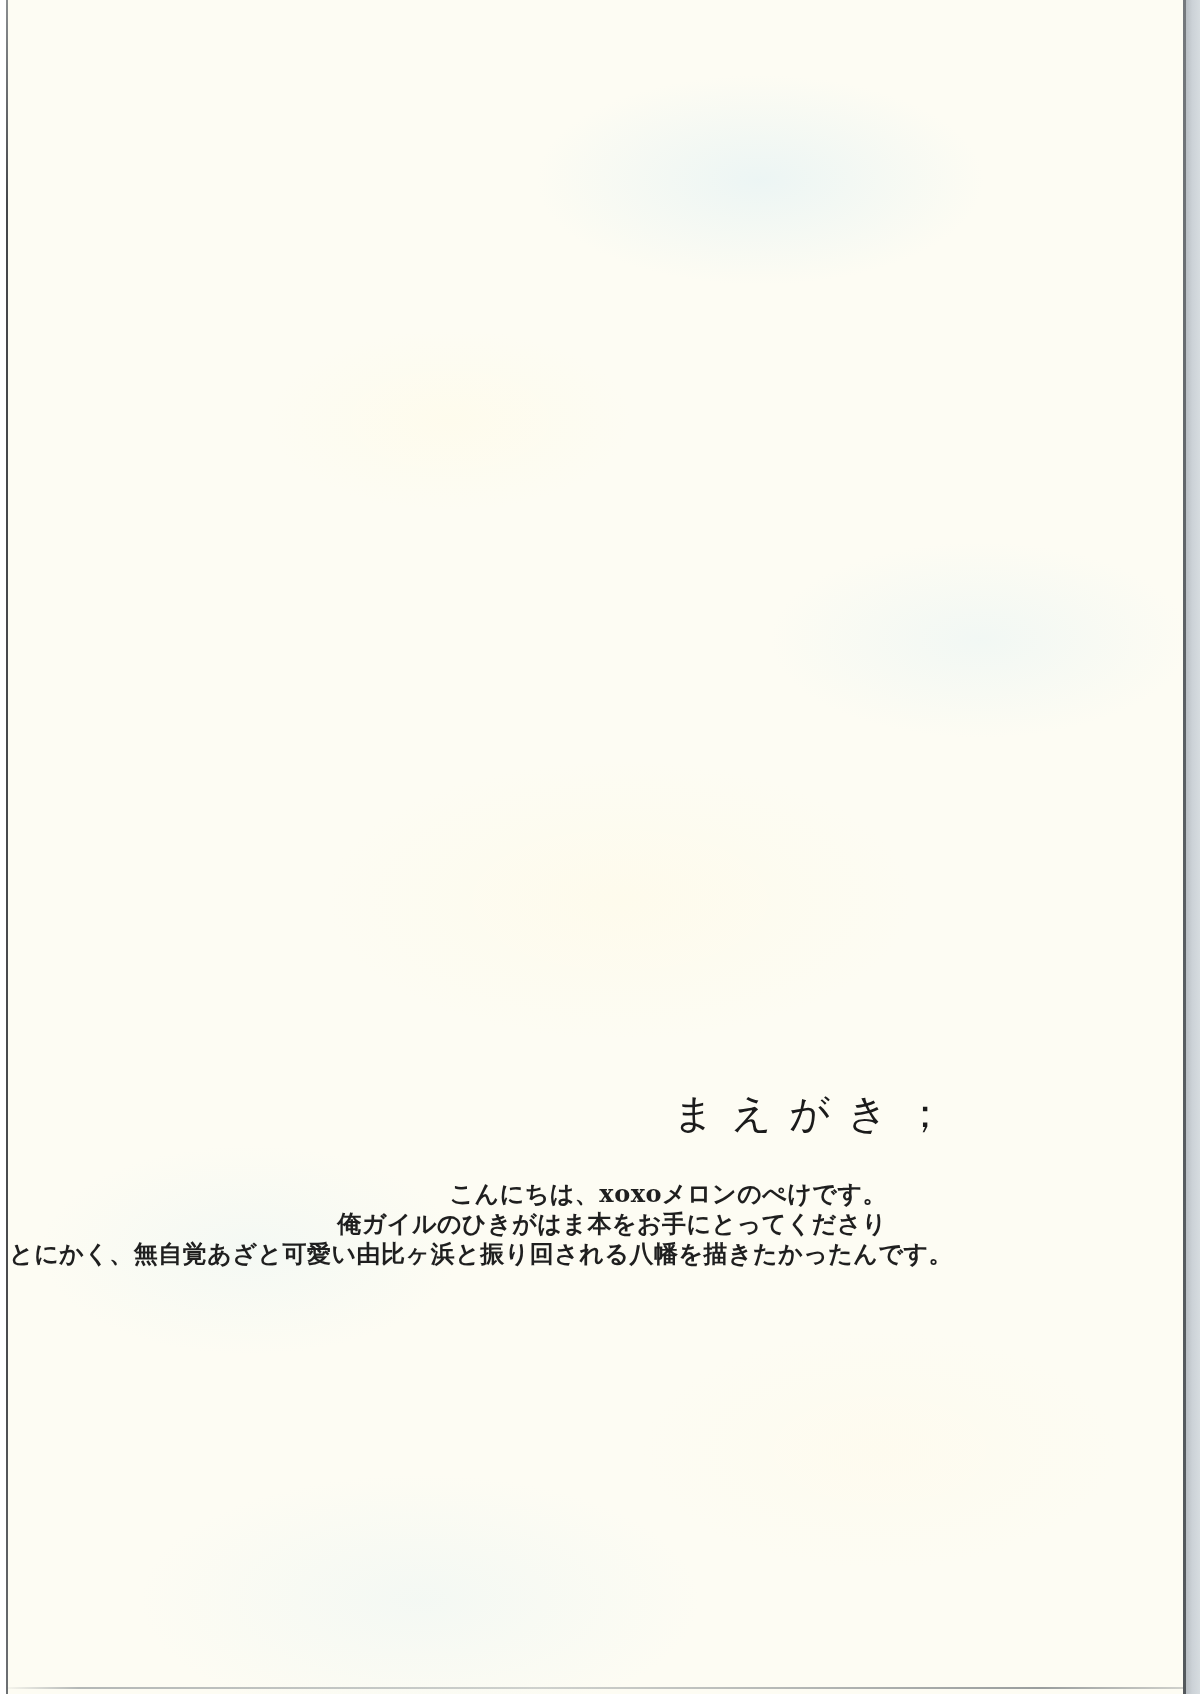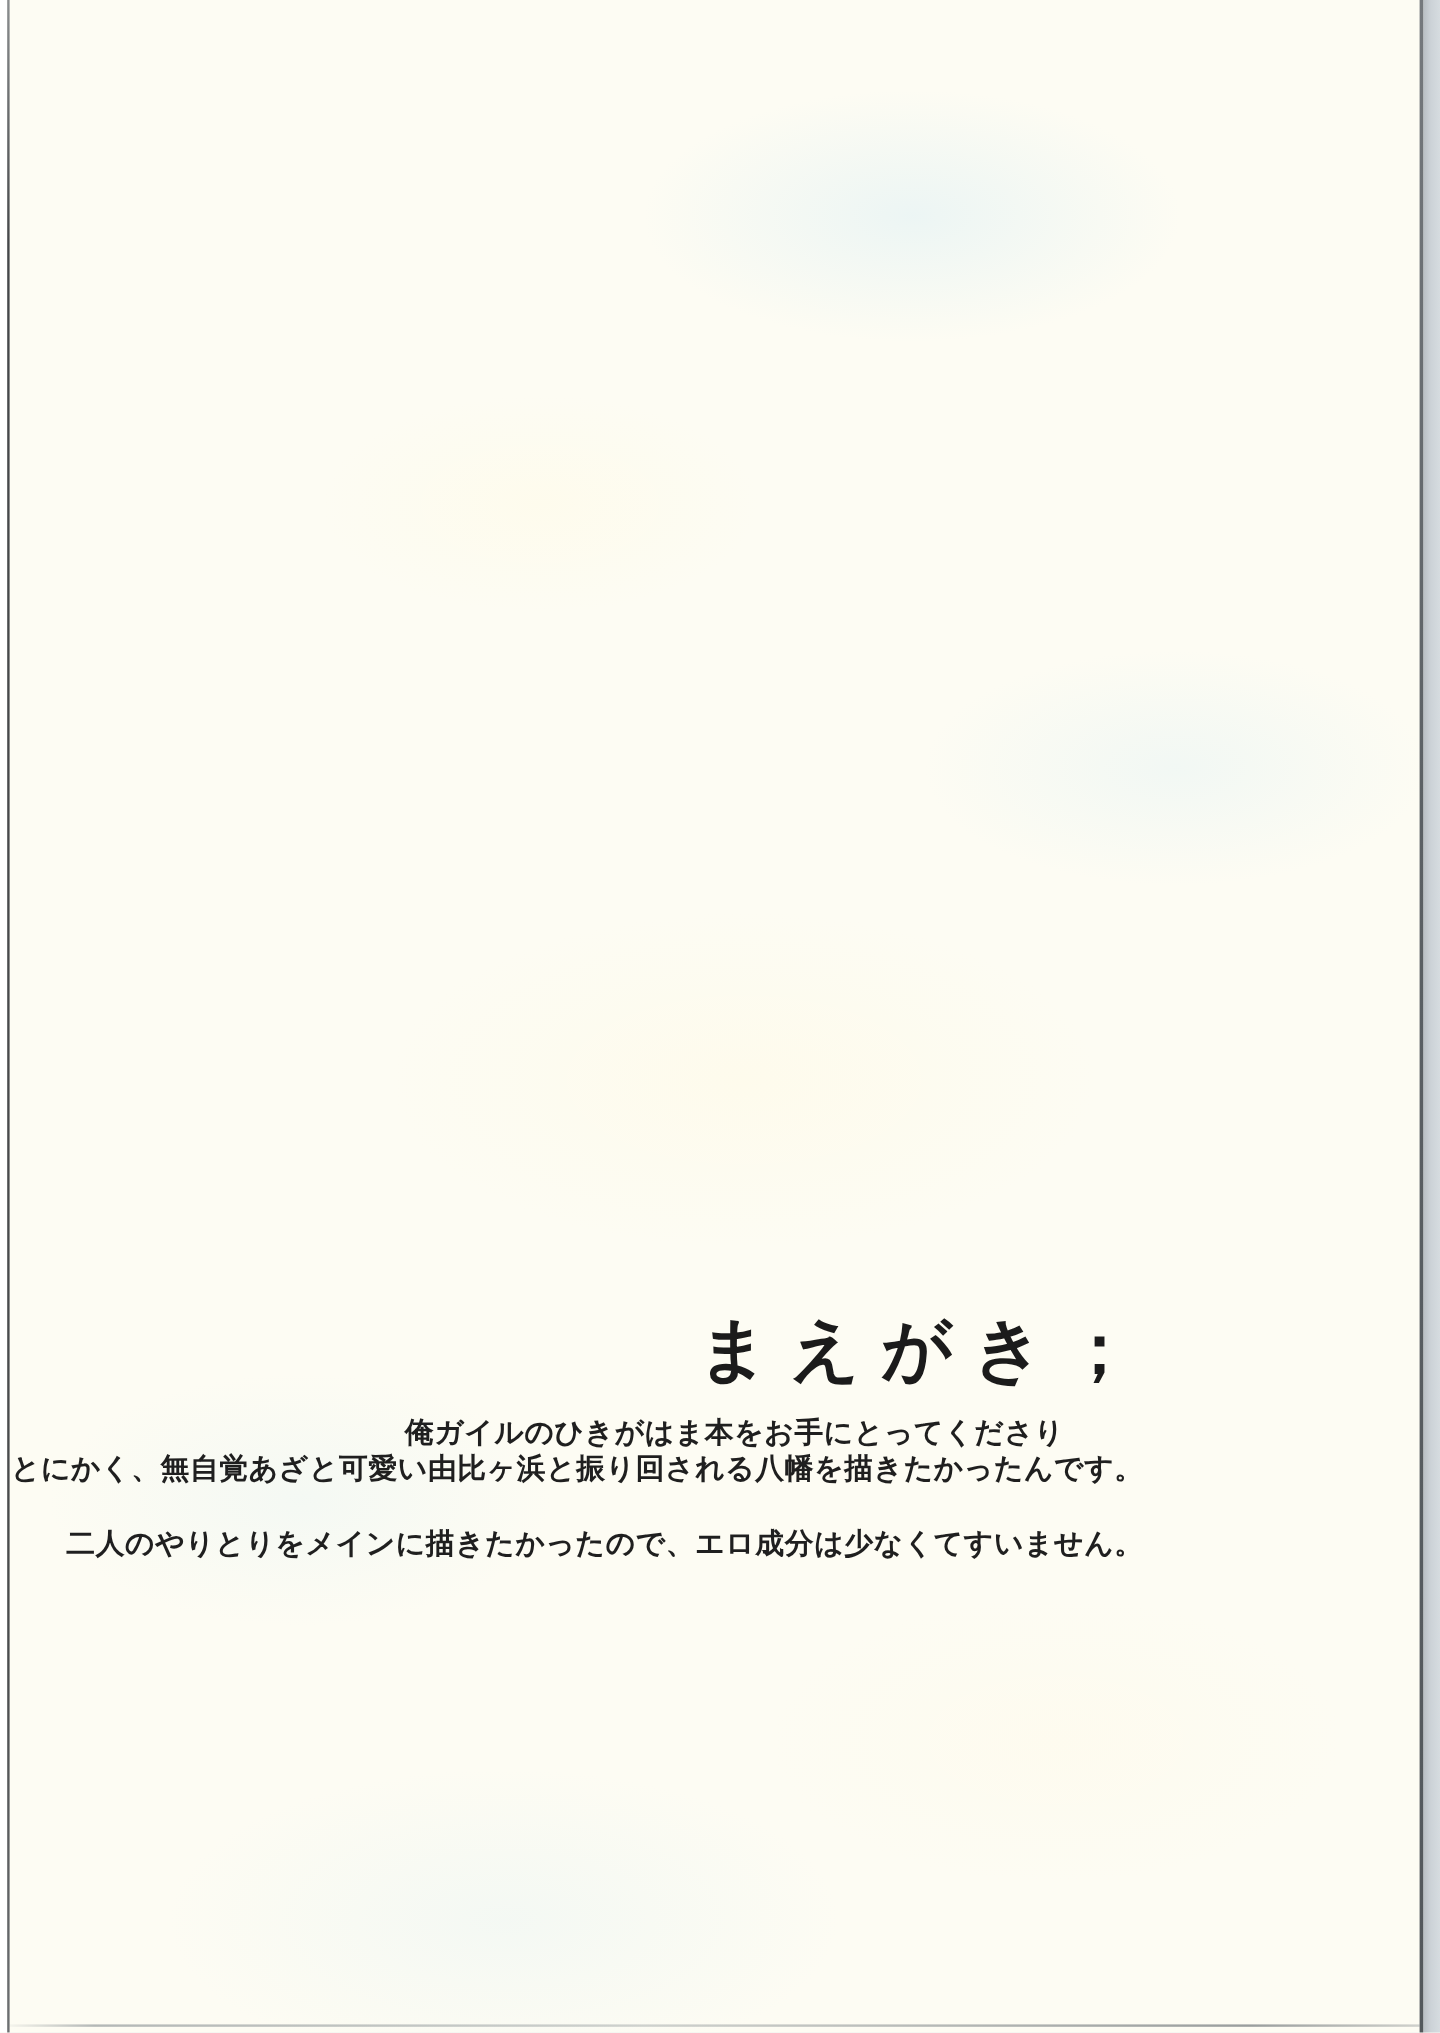--- a/index.html
+++ b/index.html
@@ -48,22 +48,22 @@
       rgba(90,100,108,0.05), rgba(90,100,108,0.45) 6%,
       rgba(90,100,108,0.28) 45%, rgba(72,80,87,0.55) 88%,
       rgba(72,80,87,0.25));
   }
 
   
   .foreword-title {
     position: absolute;
     top: 1086px;
     right: 238px;
-    font-size: 58px;
-    font-weight: bold;
+    font-size: 40px;
+    font-weight: normal;
     letter-spacing: 17px;
     color: #1b1b1b;
     white-space: nowrap;
     text-align: center;
   }
   .foreword-body {
     position: absolute;
     top: 1179px;
     right: 247px;
     text-align: right;
@@ -86,24 +86,24 @@
 
   <div class="edge-left-white"></div>
   <div class="edge-left-line"></div>
   <div class="edge-right-band"></div>
   <div class="edge-right-line"></div>
   <div class="edge-bottom-line"></div>
 
   <div class="foreword-title">まえがき；</div>
 
   <div class="foreword-body">
+    <span class="foreword-line pull-left">こんにちは、xoxoメロンのぺけです。</span>
     <span class="foreword-line pull-left">俺ガイルのひきがはま本をお手にとってくださり</span>
     <span class="foreword-line">とにかく、無自覚あざと可愛い由比ヶ浜と振り回される八幡を描きたかったんです。</span>
 
     <div class="gap-sm"></div>
 
-    <span class="foreword-line">二人のやりとりをメインに描きたかったので、エロ成分は少なくてすいません。</span>
 
     <div class="gap-lg"></div>
 
   </div>
 
 </div>
 
 </body></html>

